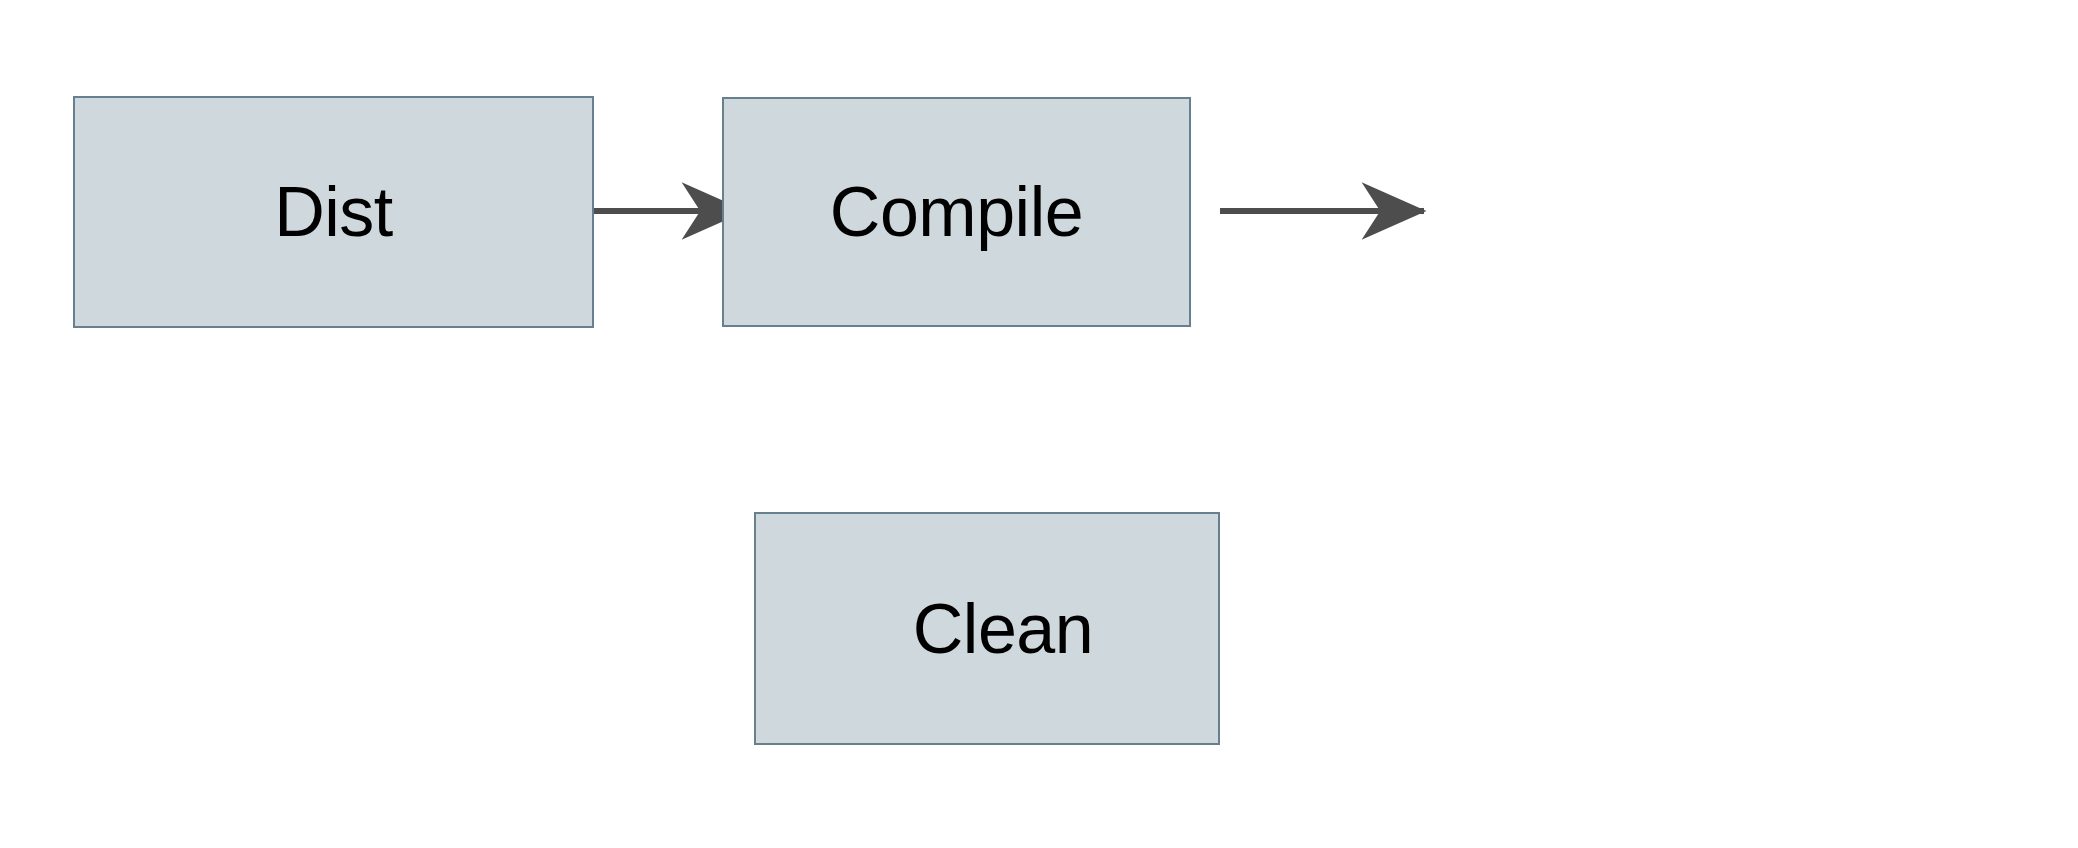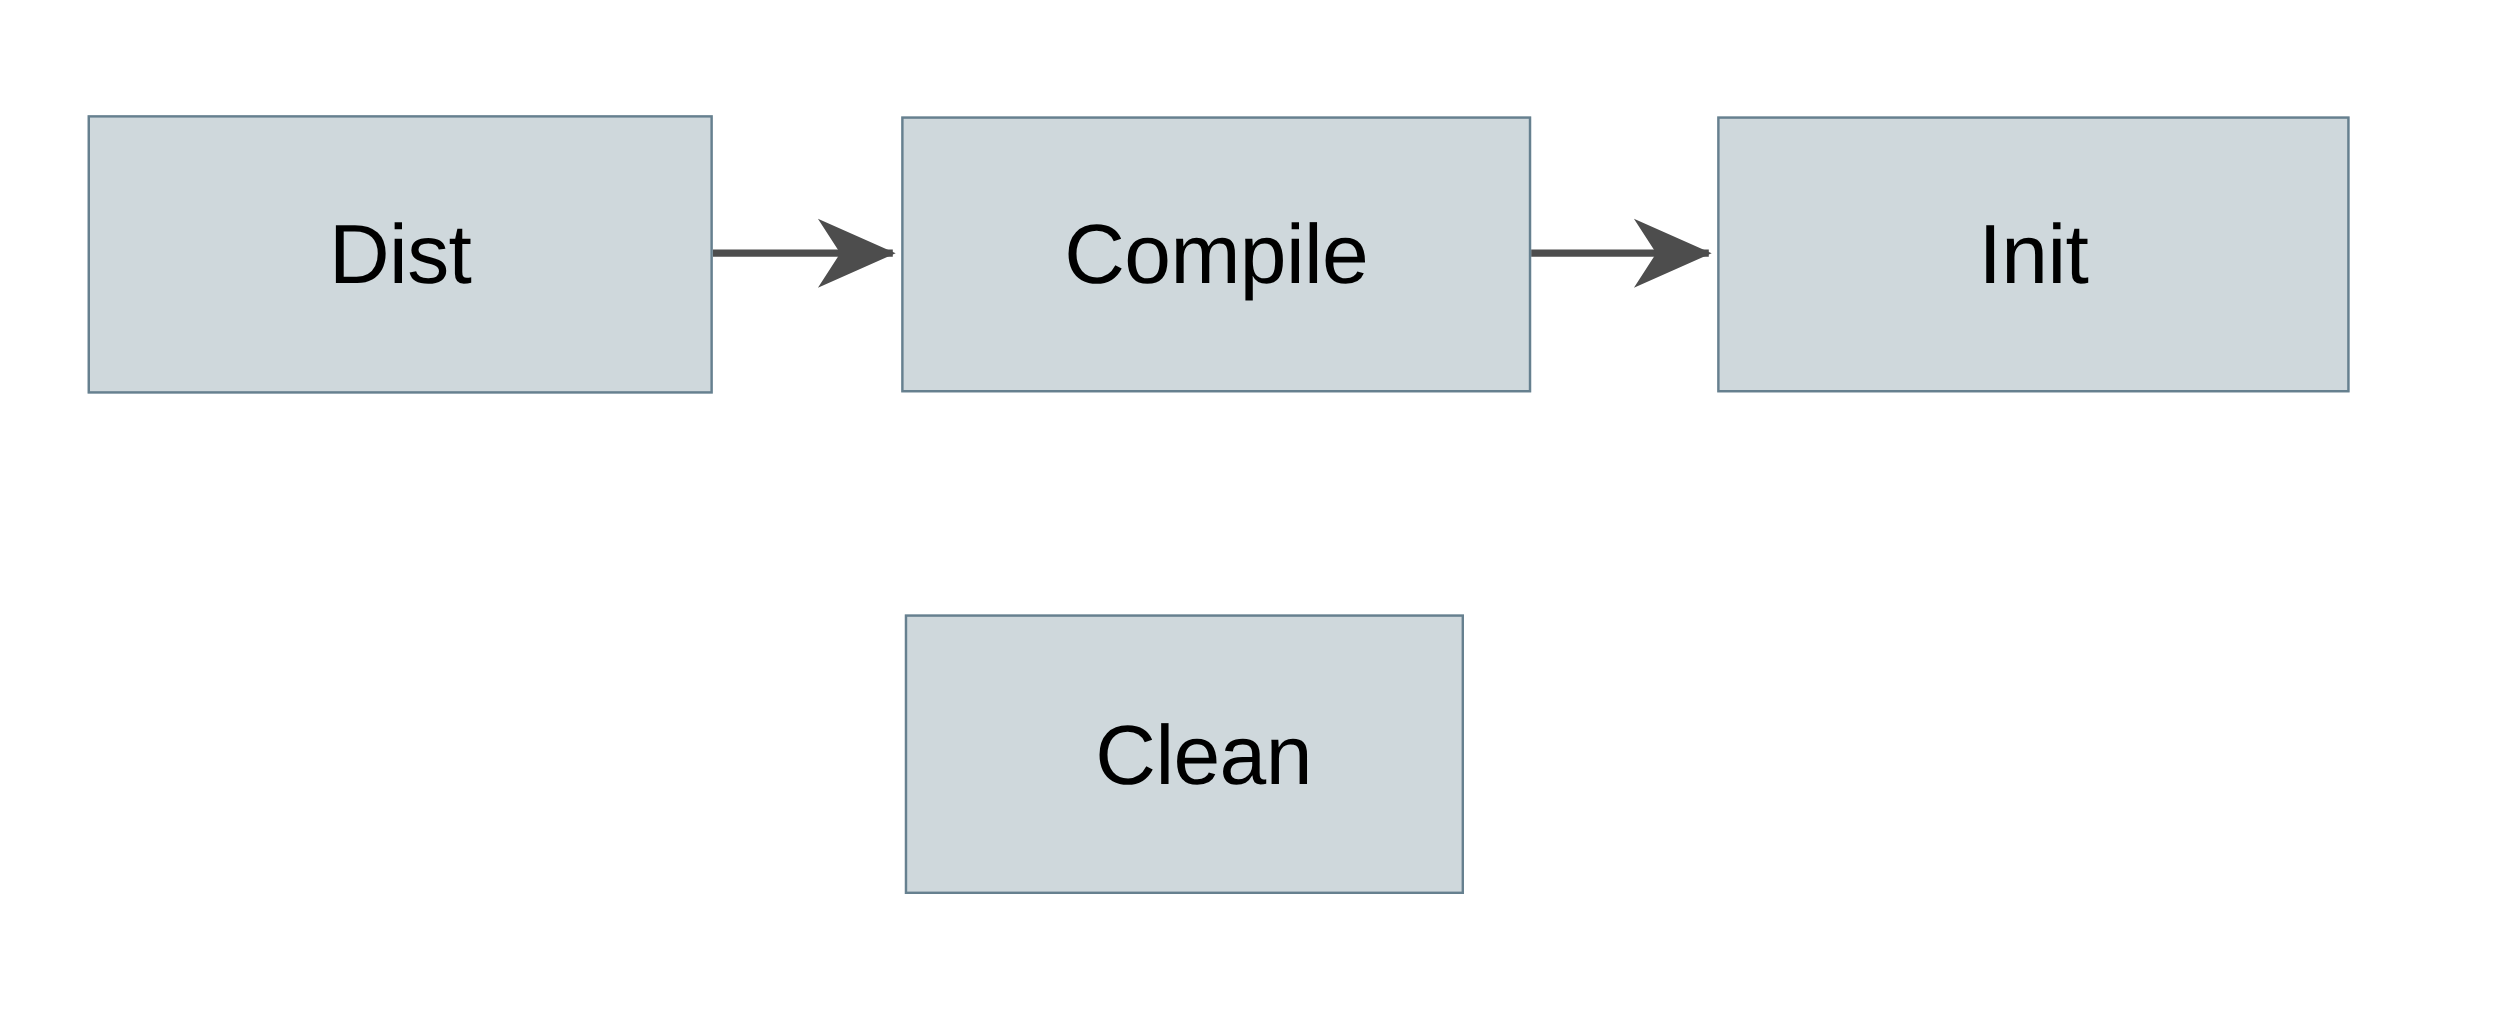--- a/index.html
+++ b/index.html
@@ -74,25 +74,22 @@
     <line x1="1220" y1="211" x2="1424" y2="211" stroke="#4D4D4D" stroke-width="6" marker-end="url(#dart)"></line>
   </svg>
 
   <div class="edge-hit" style="left:594px; top:194px; width:157px;"></div>
   <div class="edge-hit" style="left:1220px; top:194px; width:211px;"></div>
 
   <div class="node" style="left:73px; top:96px; width:521px; height:232px;">
     <span class="node-label">Dist</span>
   </div>
 
-  <div class="node" style="left:751px; top:97px; width:525px; height:230px;">
+  <div class="node" style="left:722px; top:97px; width:469px; height:230px;">
     <span class="node-label">Compile</span>
   </div>
 
-  <div class="node" style="left:1431px; top:97px; width:527px; height:230px;">
-    <span class="node-label">Init</span>
-  </div>
 
   <div class="node" style="left:754px; top:512px; width:466px; height:233px;padding-left:32px;">
     <span class="node-label">Clean</span>
   </div>
 
 </div>
 
 </body></html>

